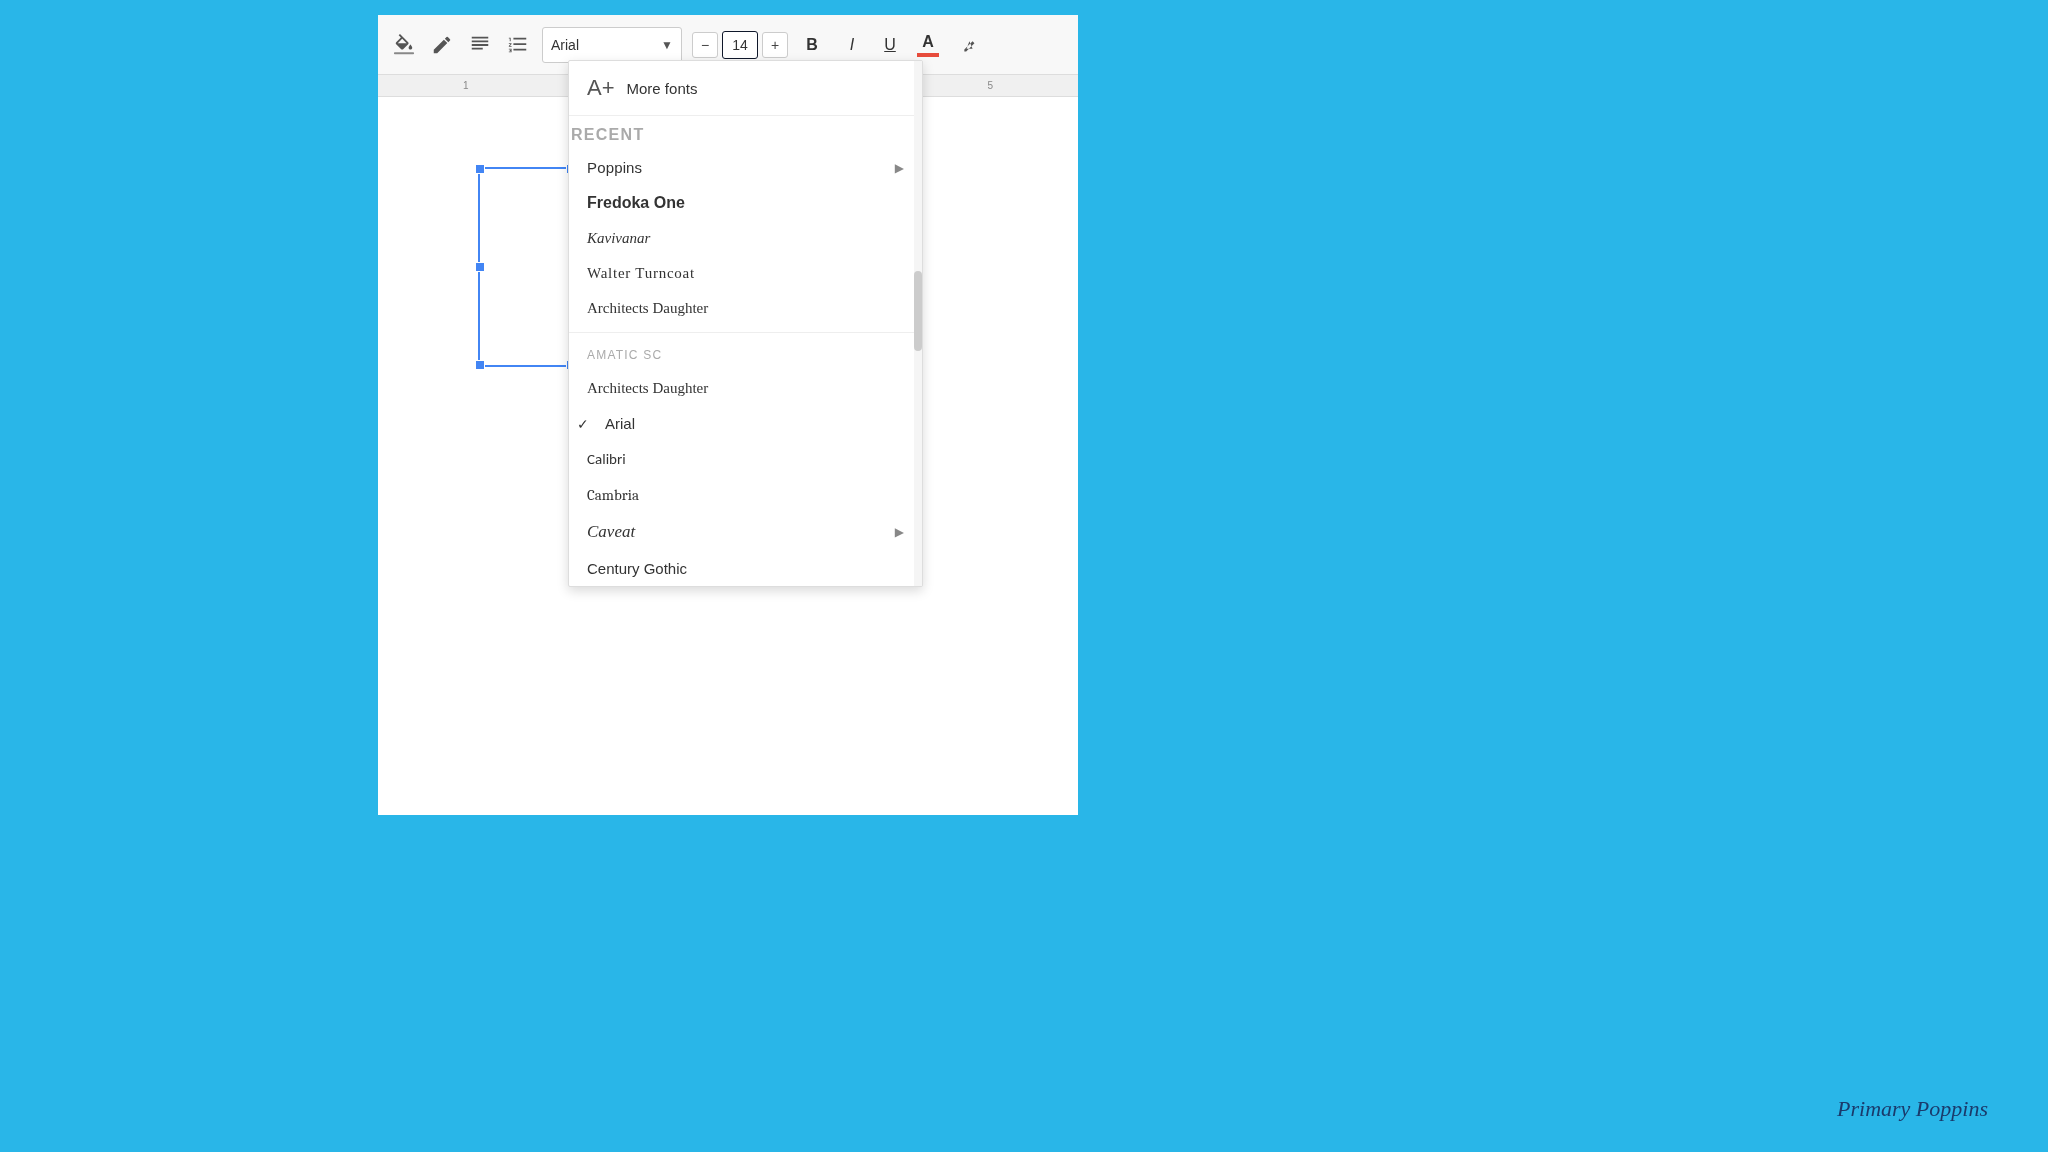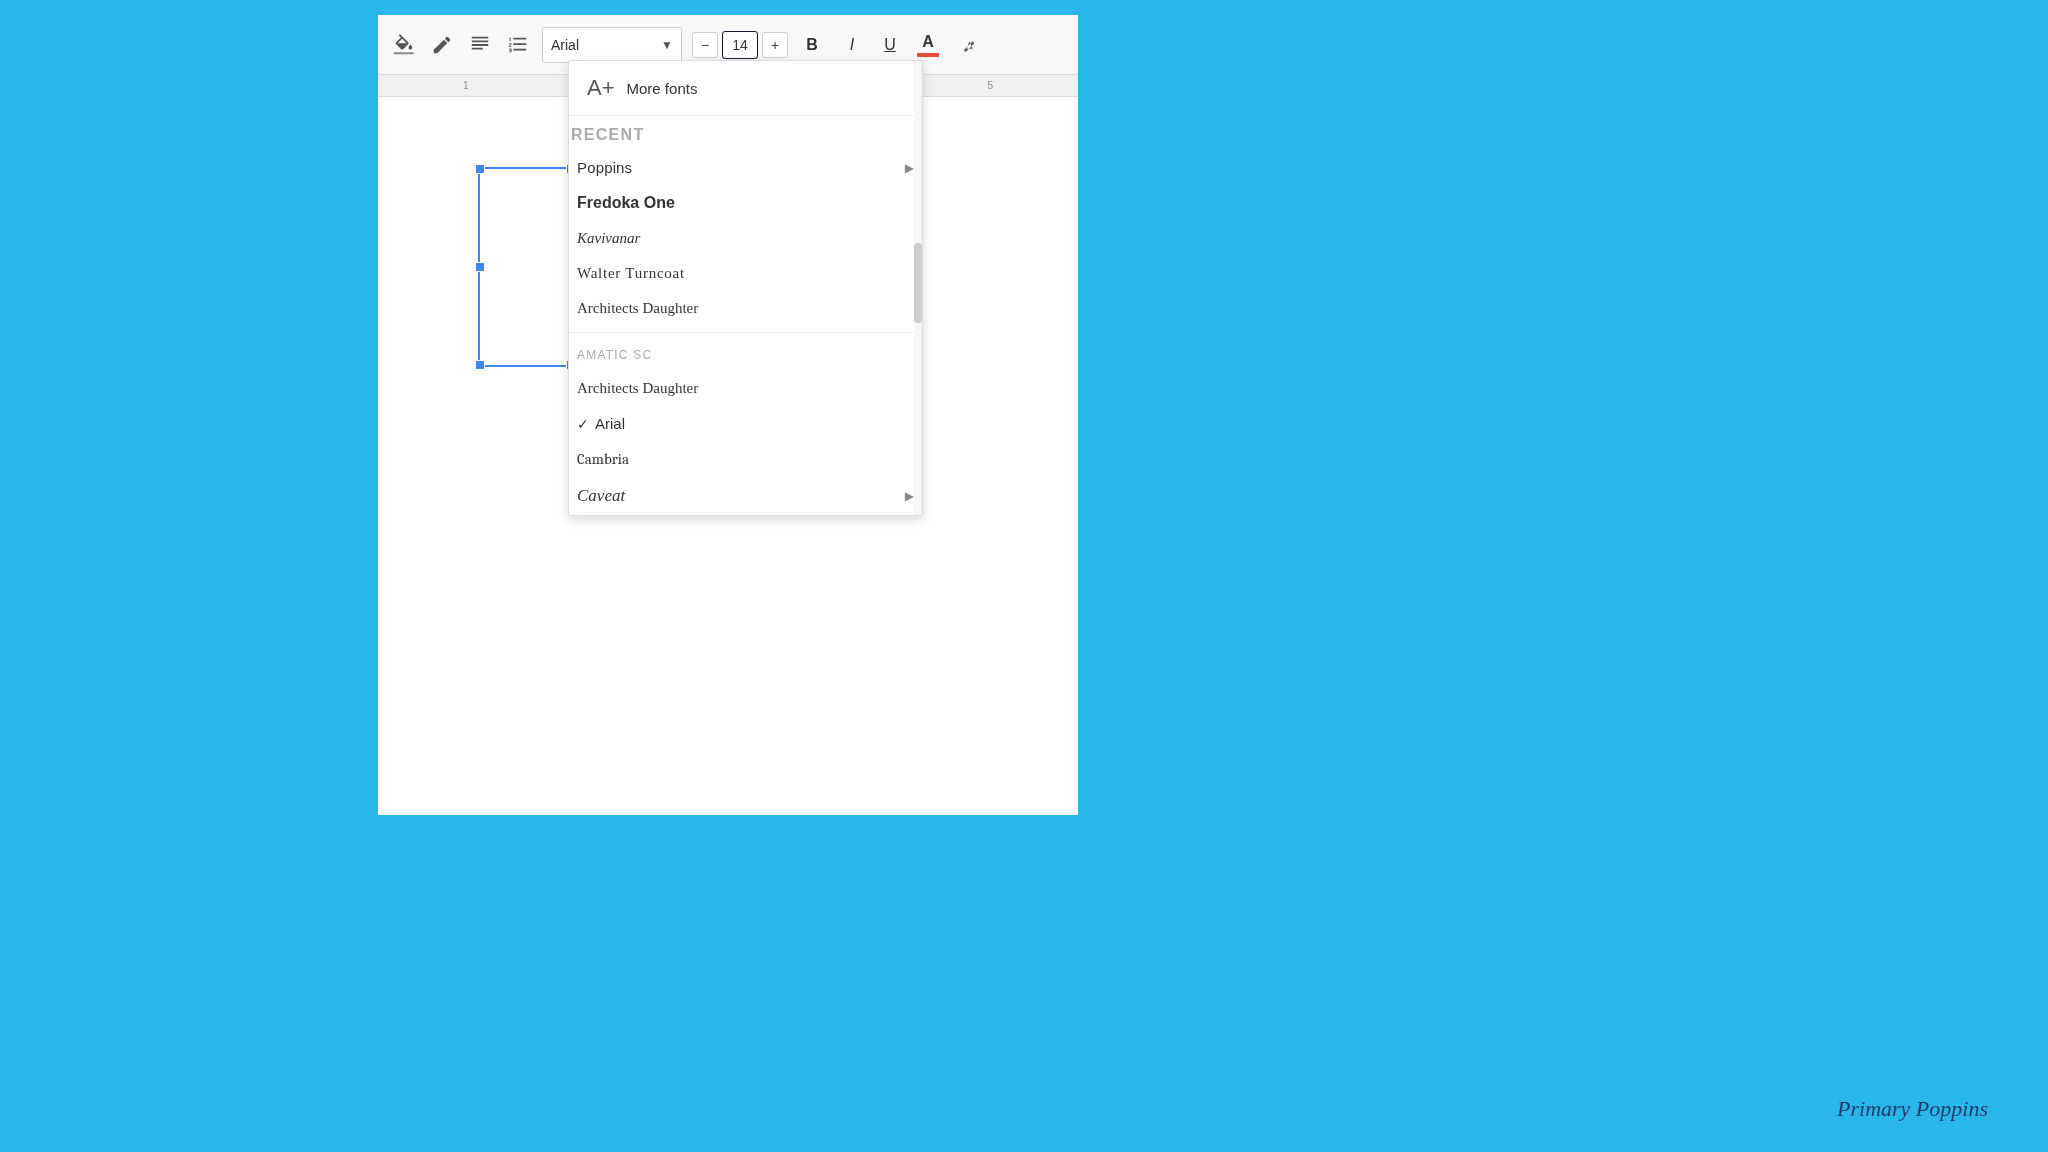--- a/index.html
+++ b/index.html
@@ -241,21 +241,21 @@
 
     .divider {
       height: 1px;
       background: #eee;
       margin: 6px 0;
     }
 
     .font-item {
       display: flex;
       align-items: center;
-      padding: 9px 8px;
+      padding: 9px 18px;
       cursor: pointer;
       position: relative;
     }
 
     .font-item-name {
       font-size: 15px;
       color: #333;
       flex: 1;
     }
 
@@ -426,30 +426,36 @@
 
   <div class="font-item">
     <span class="font-item-name" style="font-family: 'Comic Sans MS', cursive; font-size: 15px;">Architects Daughter</span>
   </div>
 
   <div class="font-item">
     <span class="font-check" style="left: 8px;">✓</span>
     <span class="font-item-name" style="font-family: Arial, sans-serif; padding-left: 18px;">Arial</span>
   </div>
 
+  <div class="font-item">
+    <span class="font-item-name" style="font-family: Calibri, 'Gill Sans', sans-serif;">Calibri</span>
+  </div>
 
   <div class="font-item">
     <span class="font-item-name" style="font-family: Cambria, Georgia, serif;">Cambria</span>
   </div>
 
   <div class="font-item">
     <span class="font-item-name" style="font-family: 'Brush Script MT', cursive; font-style: italic; font-size: 17px;">Caveat</span>
     <span class="font-item-arrow">▶</span>
   </div>
 
+  <div class="font-item">
+    <span class="font-item-name" style="font-family: 'Century Gothic', 'Trebuchet MS', sans-serif;">Century Gothic</span>
+  </div>
 
 
   <div class="dropdown-scroll">
     <div class="dropdown-scroll-thumb"></div>
   </div>
 </div>
 
 <div class="branding">Primary Poppins</div>
 
 </body></html>

